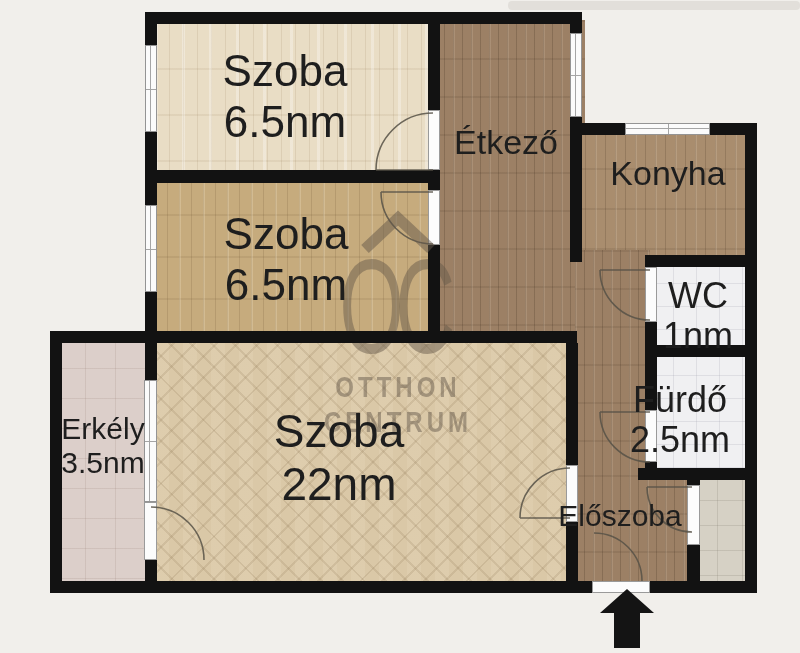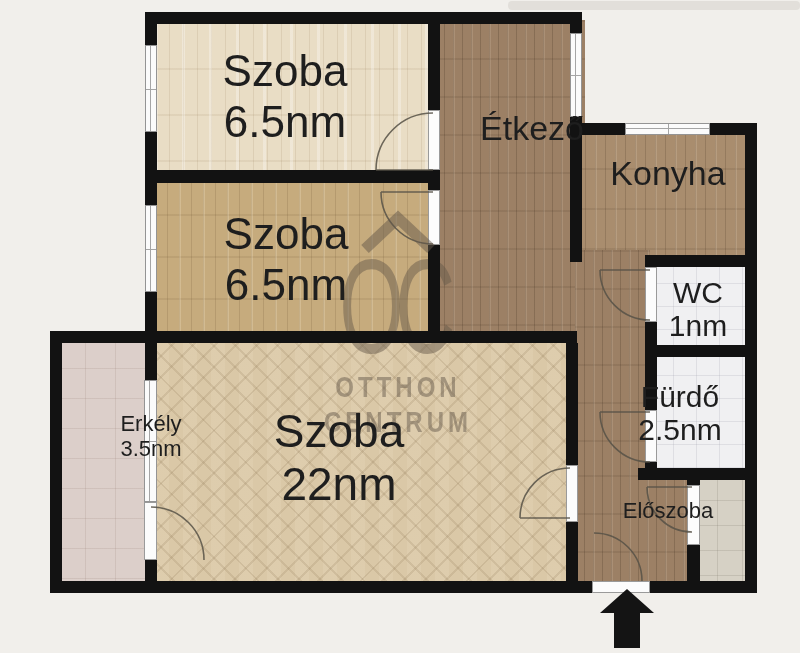--- a/index.html
+++ b/index.html
@@ -52,22 +52,22 @@
   .win-v::after{content:"";position:absolute;left:1px;right:1px;top:50%;height:1px;background:#a5a5a5;}
   .win-h{background-image:linear-gradient(180deg,rgba(0,0,0,0) 0 5px,#a5a5a5 5px 6px,rgba(0,0,0,0) 6px);}
   .win-h::after{content:"";position:absolute;top:1px;bottom:1px;left:50%;width:1px;background:#a5a5a5;}
   .doorf{position:absolute;background:#fcfcfc;box-shadow:inset 0 0 0 1px #9a9a9a;}
   
   .label{position:absolute;color:#1e1e1e;text-align:center;white-space:nowrap;
          transform:translateX(-50%);line-height:1.16;}
   .lbl-xl{font-size:44px;}
   .lbl-big{font-size:46px;}
   .lbl-md{font-size:34px;line-height:1.2;}
-  .lbl-sm{font-size:30px;line-height:1.1;}
-  .lbl-xs{font-size:22px;line-height:1.12;margin-left:48px;}
+  .lbl-sm{font-size:36px;line-height:1.1;}
+  .lbl-xs{font-size:30px;line-height:1.12;}
   
   .wm{position:absolute;color:rgba(100,88,73,.48);text-align:center;transform:translateX(-50%) scaleX(.62);
       font-weight:bold;}
   .wm-mono{font-size:134px;line-height:1;letter-spacing:-14px;font-weight:normal;}
   .wm-brand{font-size:30px;letter-spacing:5px;transform:translateX(-50%) scaleX(.80);
             color:rgba(104,92,77,.50);}
   
   .arrow-head{position:absolute;width:0;height:0;
      border-left:27px solid transparent;border-right:27px solid transparent;
      border-bottom:24px solid #141414;}
@@ -152,21 +152,21 @@
   </svg>
 
   <div class="label lbl-xl" style="left:285px;top:45px;">
     <div>Szoba</div>
     <div>6.5nm</div>
   </div>
   <div class="label lbl-xl" style="left:286px;top:208px;">
     <div>Szoba</div>
     <div>6.5nm</div>
   </div>
-  <div class="label lbl-md" style="left:506px;top:108px;margin-left:26px;">
+  <div class="label lbl-md" style="left:506px;top:122px;">
     <div>Étkező</div>
   </div>
   <div class="label lbl-md" style="left:668px;top:153px;">
     <div>Konyha</div>
   </div>
   <div class="label lbl-sm" style="left:698px;top:276px;">
     <div>WC</div>
     <div>1nm</div>
   </div>
   <div class="label lbl-sm" style="left:680px;top:380px;">

